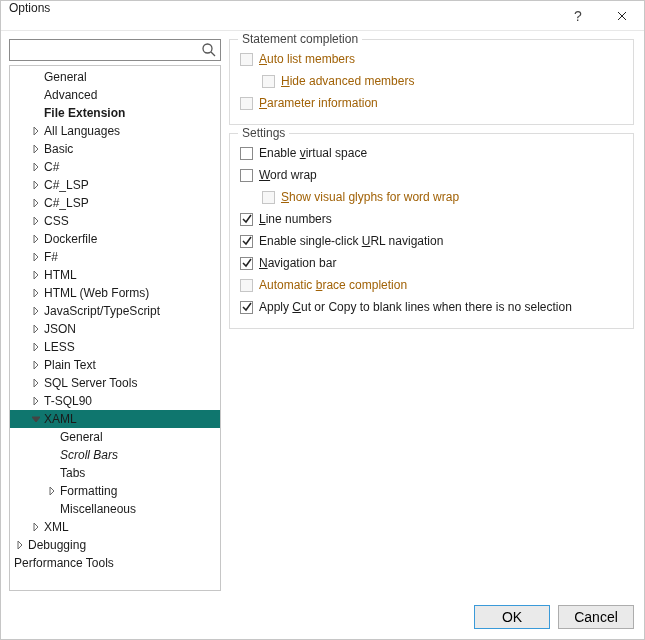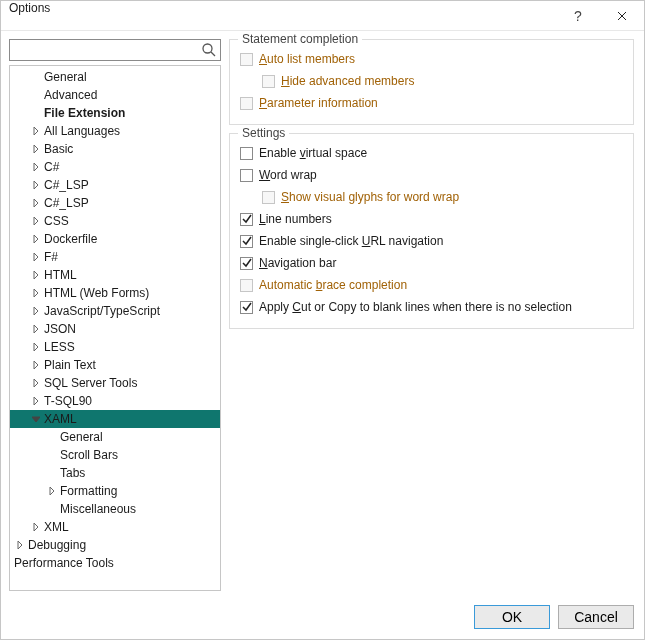--- a/index.html
+++ b/index.html
@@ -312,21 +312,21 @@
                 <svg viewBox="0 0 8 8">
                   <path class="tri-open" d="M0 2 L8 2 L4 7 Z"></path>
                 </svg>
               </span>
               <span class="lbl">XAML</span>
             </div>
             <div class="tree-row" style="padding-left: 36px;">
               <span class="tw"></span>
               <span class="lbl">General</span>
             </div>
-            <div class="tree-row" style="padding-left: 36px;">
+            <div class="tree-row" style="padding-left: 36px; font-style: italic;">
               <span class="tw"></span>
               <span class="lbl">Scroll Bars</span>
             </div>
             <div class="tree-row" style="padding-left: 36px;">
               <span class="tw"></span>
               <span class="lbl">Tabs</span>
             </div>
             <div class="tree-row" style="padding-left: 36px;">
               <span class="tw">
                 <svg viewBox="0 0 8 8">

